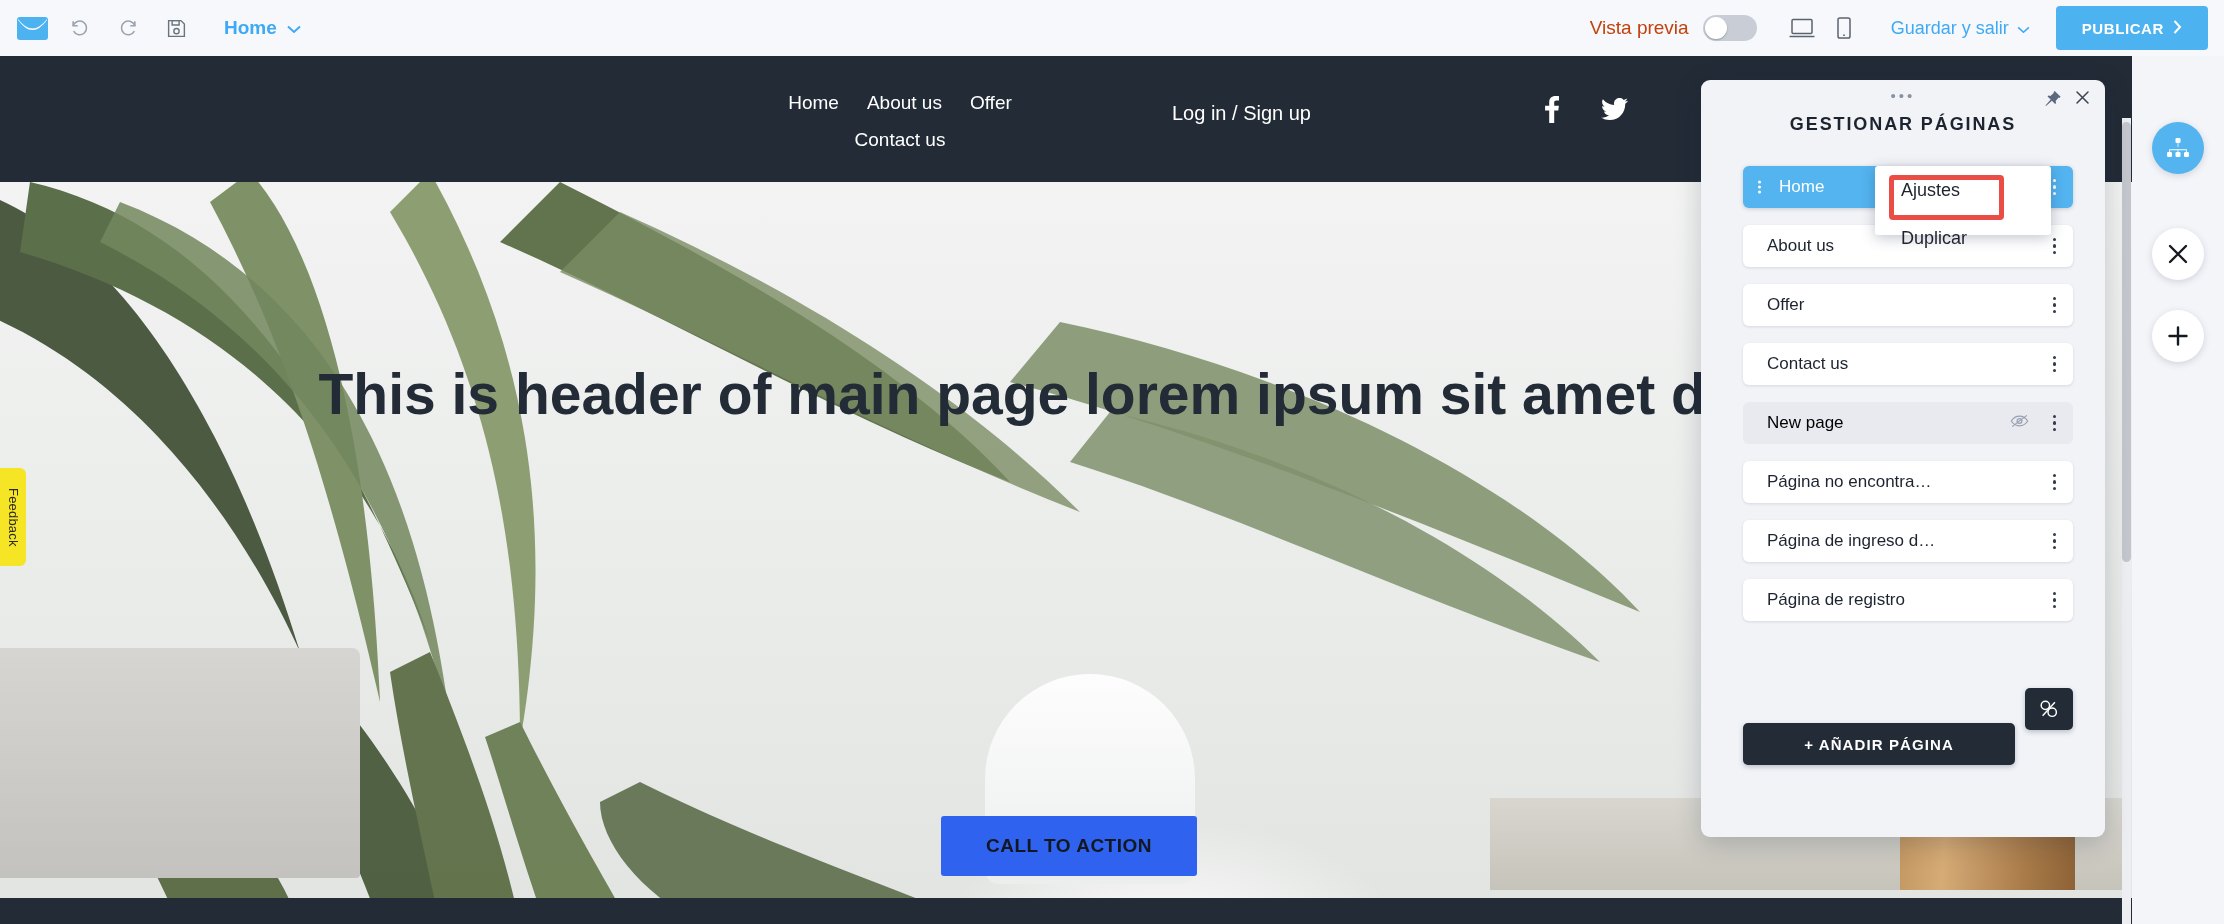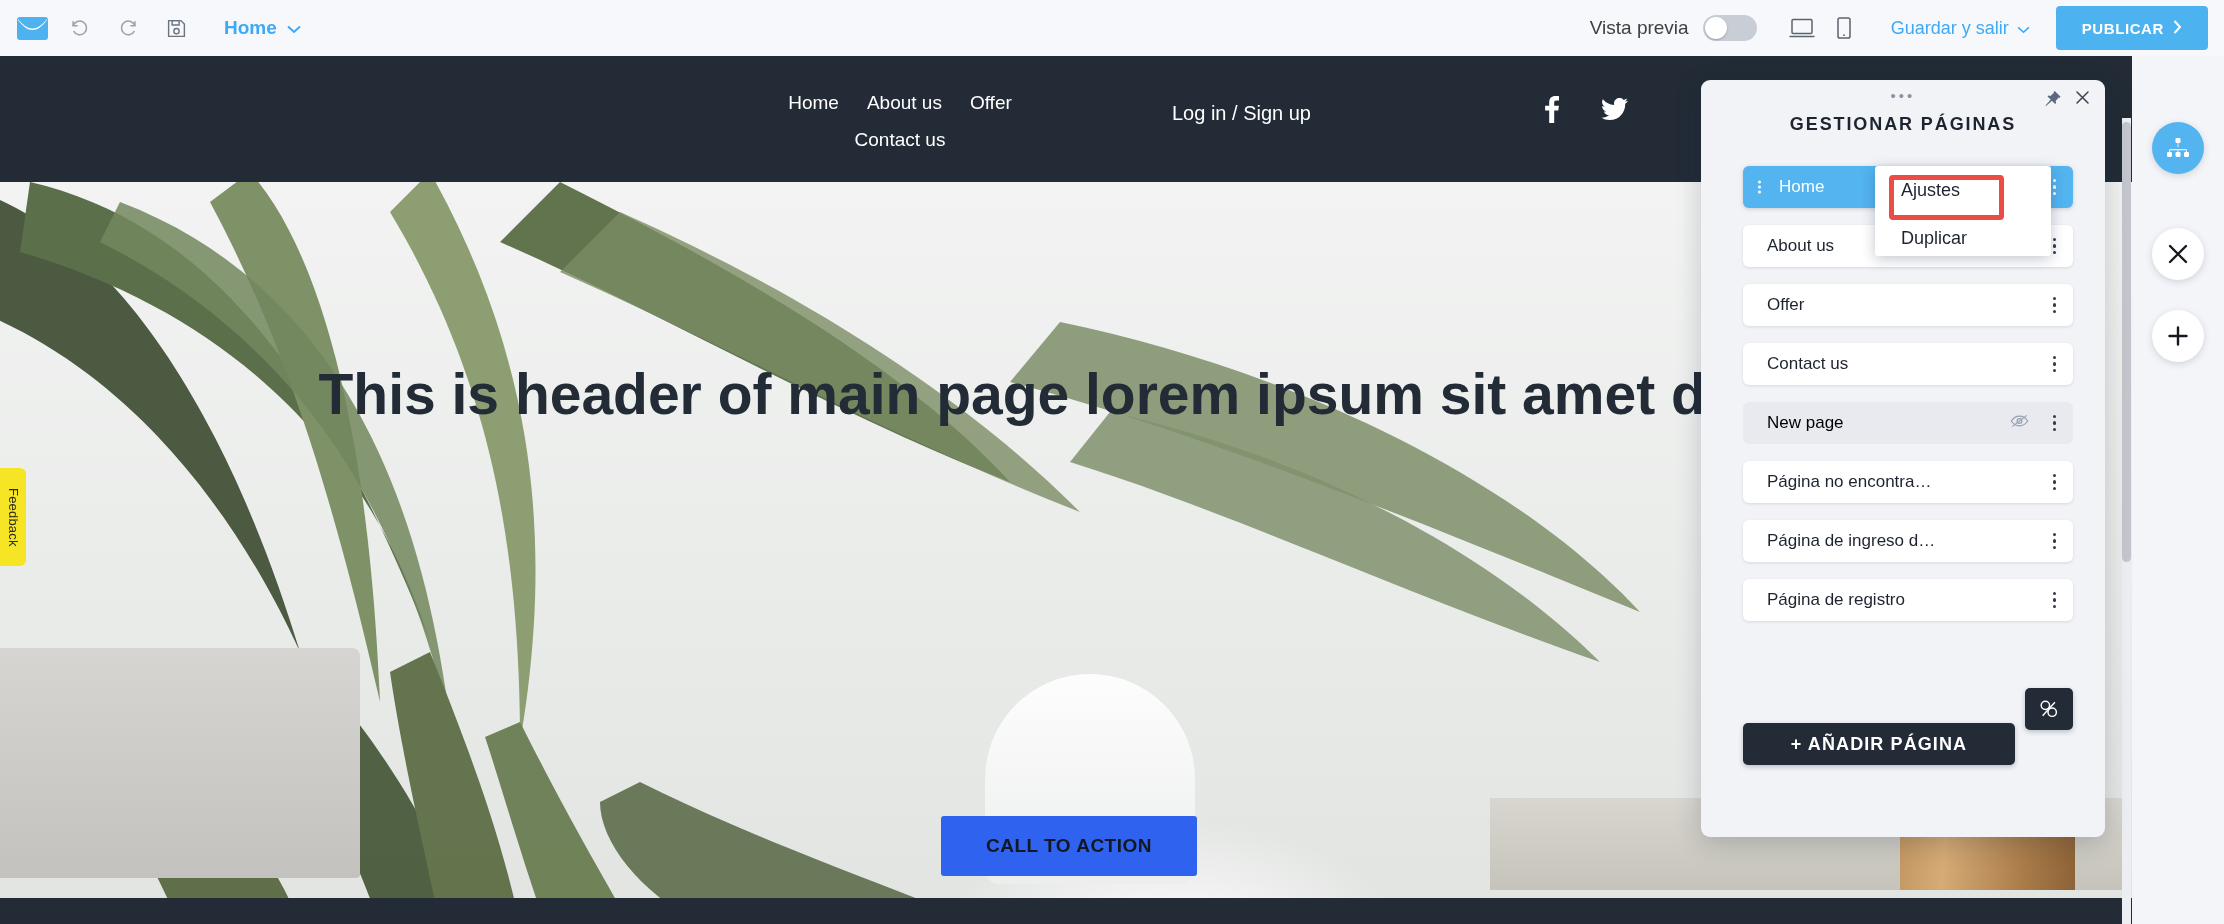--- a/index.html
+++ b/index.html
@@ -26,21 +26,21 @@
   #logo-mark { width: 44px; height: 44px; display:flex; align-items:center; justify-content:center; }
   #page-select {
     display: flex; align-items: center; gap: 10px;
     margin-left: 22px; color: #3ea9f5; font-size: 19px; font-weight: 700;
     cursor: pointer;
   }
   #topbar-right {
     margin-left: auto; display: flex; align-items: center;
     gap: 0; padding-right: 16px;
   }
-  #preview-label { font-size: 19px; color: #404040; font-weight: 400; margin-right: 14px; }
+  #preview-label { font-size: 19px; color: #c2410c; font-weight: 400; margin-right: 14px; }
   #preview-toggle {
     width: 54px; height: 26px; border-radius: 13px; background: #c9ced6;
     position: relative; cursor: pointer; margin-right: 24px;
   }
   #preview-toggle .knob {
     position: absolute; left: 2px; top: 2px; width: 22px; height: 22px;
     border-radius: 50%; background: #fff; box-shadow: 0 1px 2px rgba(0,0,0,.25);
   }
   .device-btn { width: 42px; height: 42px; display:flex; align-items:center; justify-content:center; cursor:pointer; }
   #save-exit {
@@ -213,21 +213,21 @@
   .kebab {
     position: absolute; right: 14px; top: 50%; transform: translateY(-50%);
     display: flex; flex-direction: column; gap: 3px; cursor: pointer; padding: 3px;
   }
   .kebab i { display:block; width: 3.4px; height: 3.4px; border-radius: 50%; background: #333b48; }
   .page-row.active .kebab i { background: #ffffff; }
   .eye-off { position: absolute; right: 44px; top: 50%; transform: translateY(-50%); cursor: pointer; }
 
   
   #ctx-menu {
-    position: absolute; left: 1875px; top: 166px; width: 176px; height: 90px;
+    position: absolute; left: 1875px; top: 166px; width: 176px; height: 69px;
     background: #ffffff; border-radius: 3px;
     box-shadow: 0 3px 14px rgba(25,35,60,.26);
     z-index: 80;
   }
   #ctx-menu .ctx-item {
     height: 48px; display: flex; align-items: center; padding-left: 26px;
     font-size: 18px; color: #1d2430; cursor: pointer;
     font-family: "Liberation Sans", sans-serif;
   }
   #ctx-highlight {
@@ -235,21 +235,21 @@
     border: 5px solid #ea4c46; border-radius: 4px; z-index: 85; pointer-events: none;
   }
 
   
   #panel-actions {
     position: absolute; left: 42px; bottom: 72px; width: 330px;
     display: flex; gap: 10px;
   }
   #add-page-btn {
     flex: 1; height: 42px; background: #222b36; color: #fff; border: none;
-    border-radius: 5px; font-size: 18px; font-weight: 700; letter-spacing: 1.1px;
+    border-radius: 5px; font-size: 15px; font-weight: 700; letter-spacing: 1.1px;
     cursor: pointer; box-shadow: 0 2px 5px rgba(25,35,60,.25);
     font-family: "Liberation Sans", sans-serif;
     margin-top: 35px;
   }
   #link-btn {
     width: 48px; height: 42px; background: #222b36; border: none; border-radius: 5px;
     display: flex; align-items: center; justify-content: center; cursor: pointer;
     box-shadow: 0 2px 5px rgba(25,35,60,.25);
   }
 </style>

